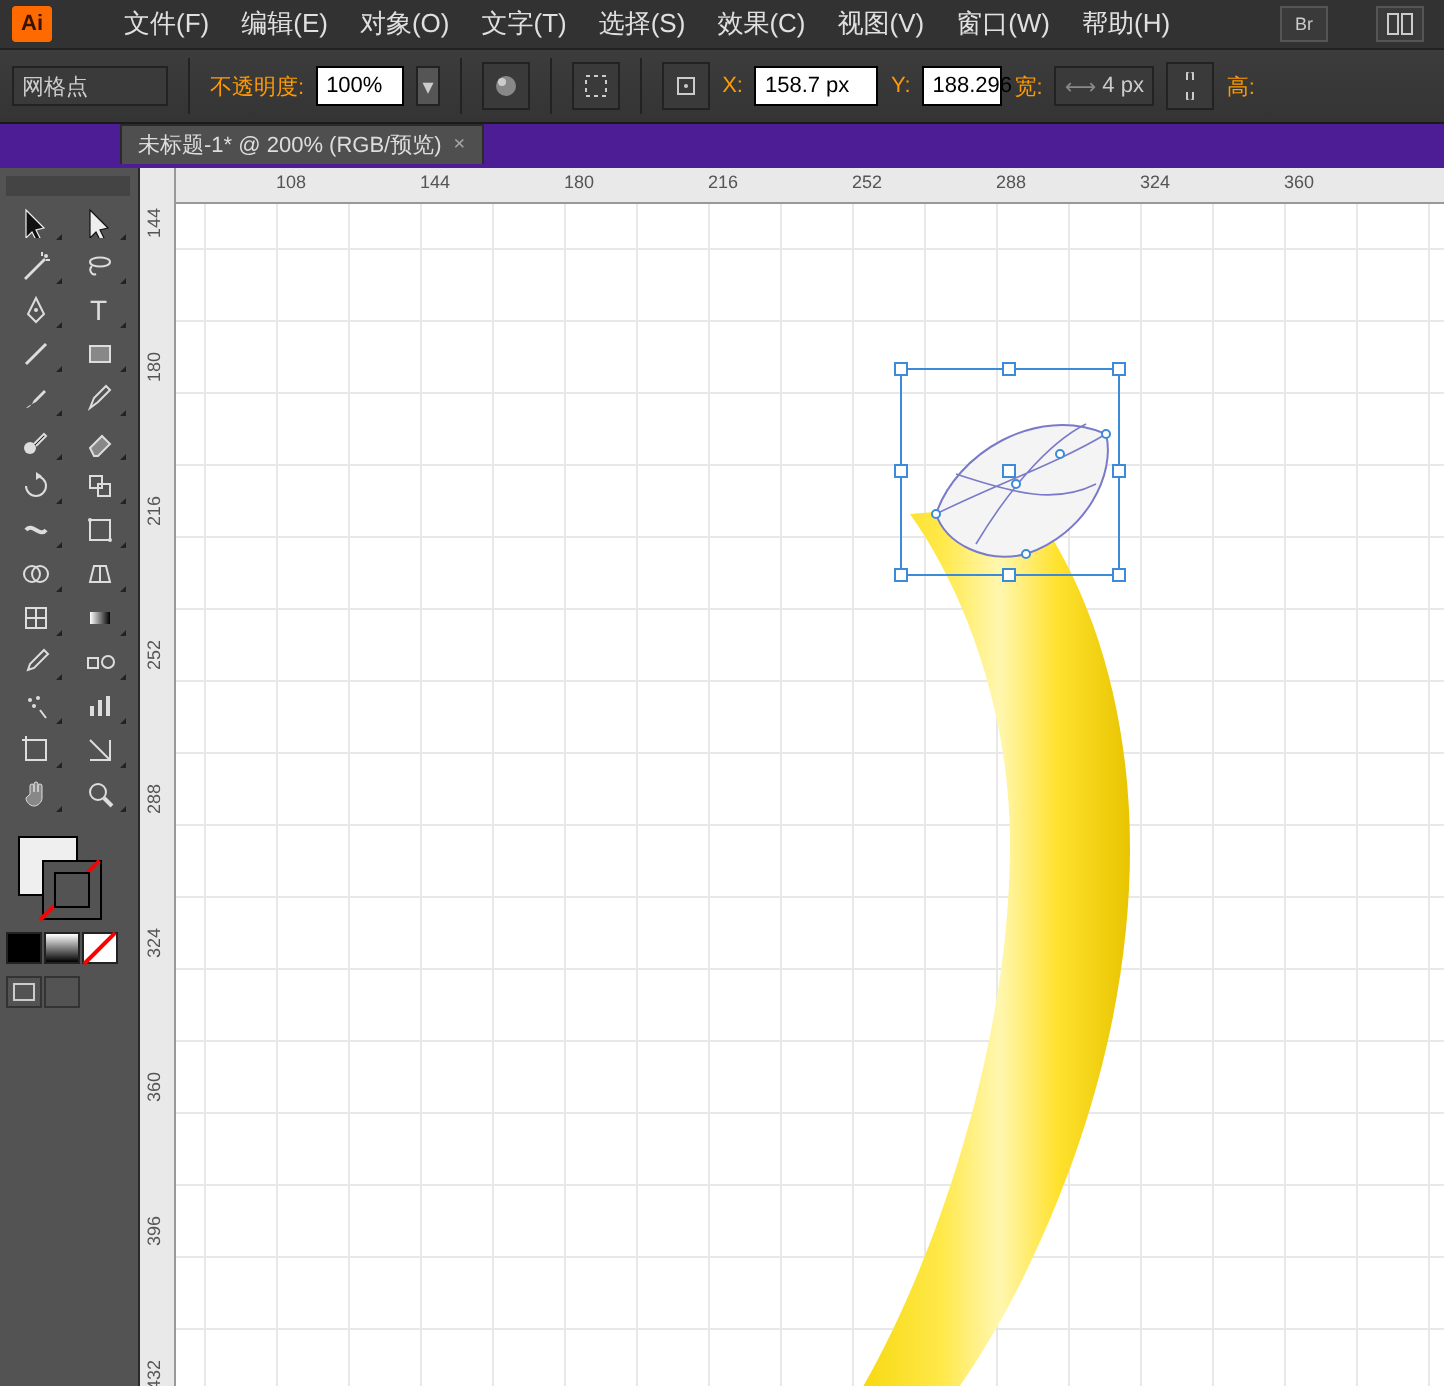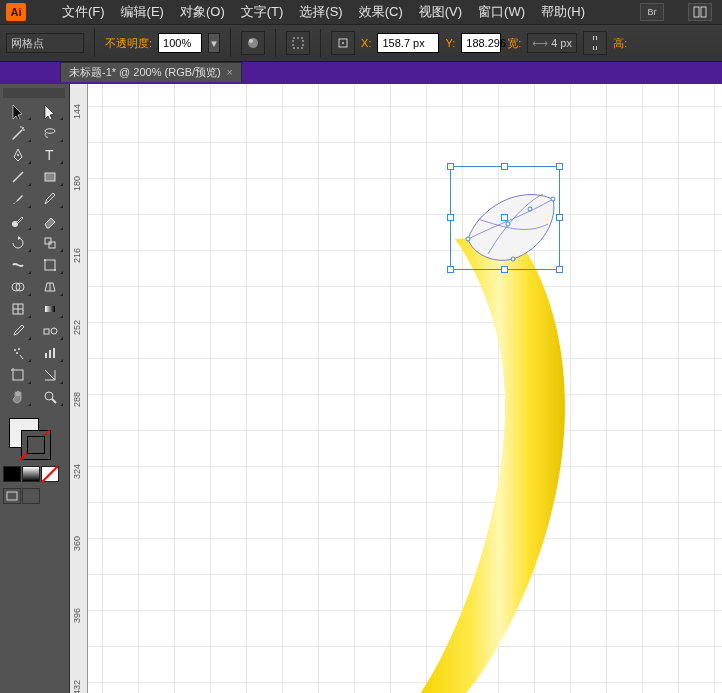--- a/index.html
+++ b/index.html
@@ -557,20 +557,30 @@
       <span class="tick" style="top: 164px;">216</span>
       <span class="tick" style="top: 236px;">252</span>
       <span class="tick" style="top: 308px;">288</span>
       <span class="tick" style="top: 380px;">324</span>
       <span class="tick" style="top: 452px;">360</span>
       <span class="tick" style="top: 524px;">396</span>
       <span class="tick" style="top: 596px;">432</span>
     </div>
 
   <div class="canvas-wrap">
+    <div class="ruler-top" id="rulerT">
+        <span class="tick" style="left: 50px;">108</span>
+        <span class="tick" style="left: 122px;">144</span>
+        <span class="tick" style="left: 194px;">180</span>
+        <span class="tick" style="left: 266px;">216</span>
+        <span class="tick" style="left: 338px;">252</span>
+        <span class="tick" style="left: 410px;">288</span>
+        <span class="tick" style="left: 482px;">324</span>
+        <span class="tick" style="left: 554px;">360</span>
+      </div>
     <div class="canvas">
 
       <svg class="banana" viewBox="0 0 180 560">
         <defs>
           <linearGradient id="bg" x1="0" y1="0" x2="1" y2="0">
             <stop offset="0" stop-color="#f5d400"></stop>
             <stop offset="0.35" stop-color="#ffe94a"></stop>
             <stop offset="0.55" stop-color="#fff7b0"></stop>
             <stop offset="0.75" stop-color="#ffe22e"></stop>
             <stop offset="1" stop-color="#e8c400"></stop>

